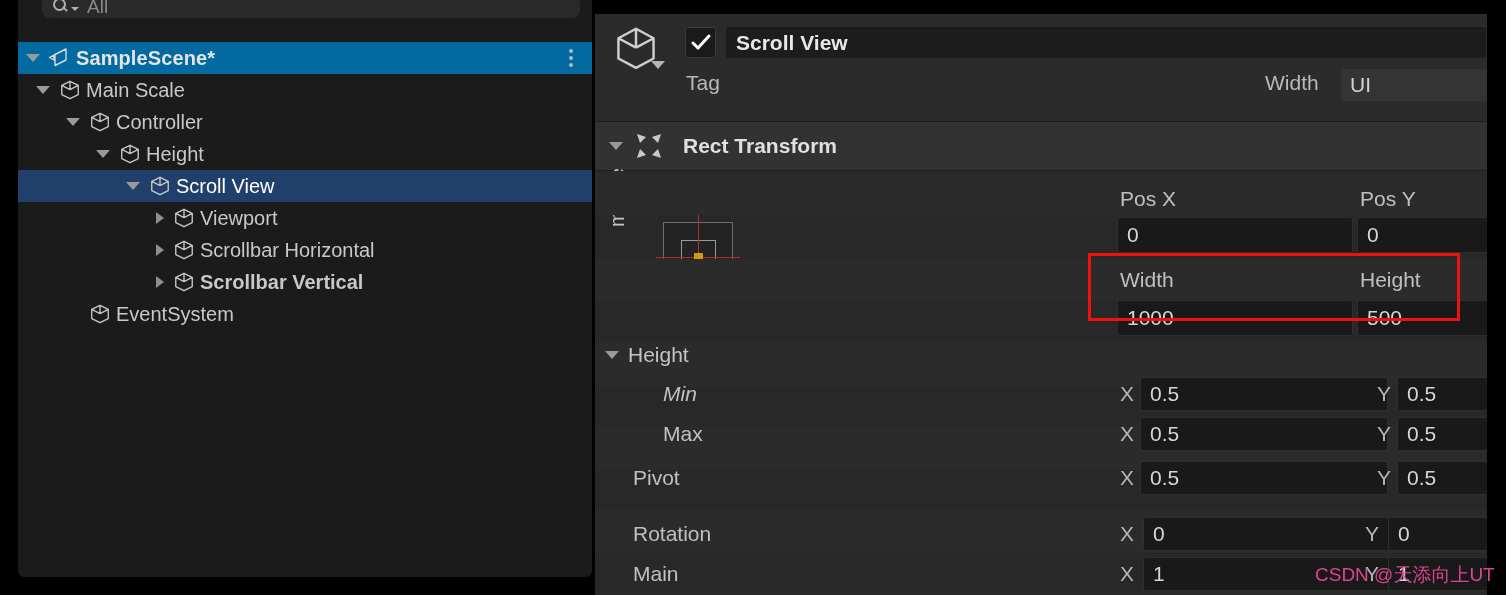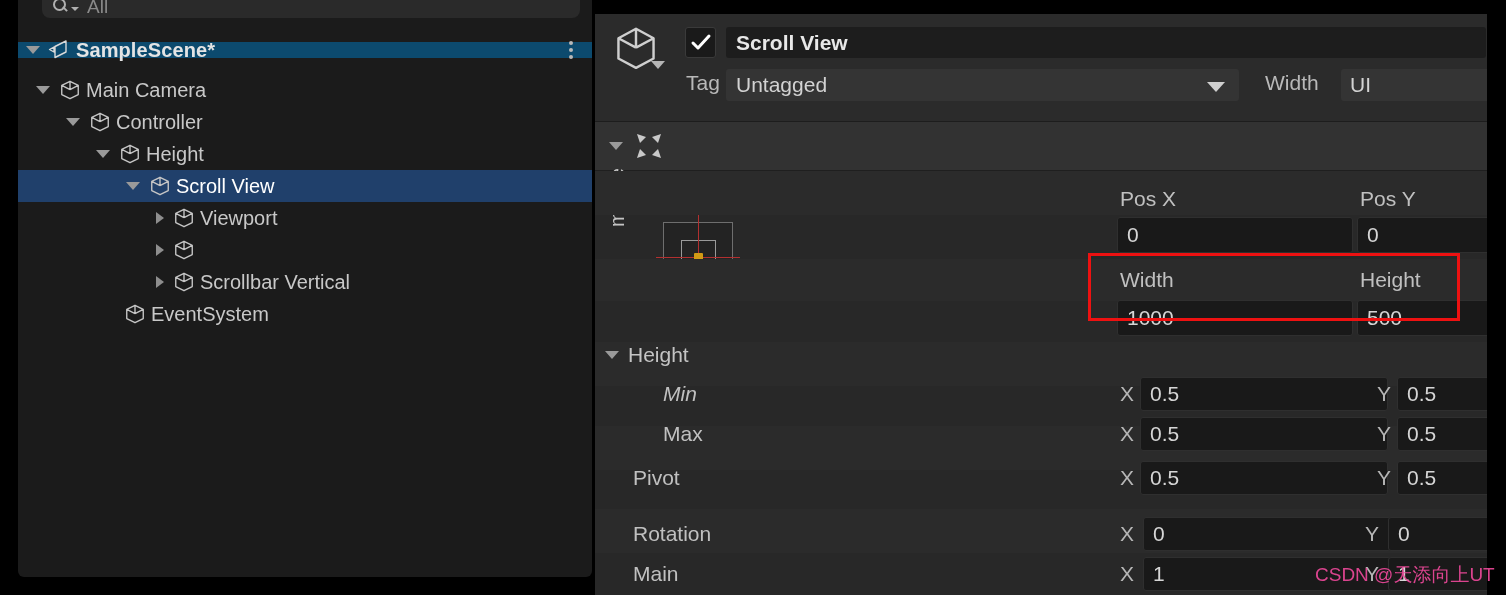--- a/index.html
+++ b/index.html
@@ -32,22 +32,22 @@
   }
   #search-row .caret{
     width:0;height:0;border-left:4px solid transparent;border-right:4px solid transparent;
     border-top:4px solid #b0b0b0;margin-left:1px;margin-bottom:5px;flex:none;
   }
   #search-text{
     margin-left:8px;margin-bottom:0;color:#8a8a8a;font-size:19px;line-height:19px;
   }
 
   .scene-row{
-    position:absolute;left:0;top:42px;width:574px;height:16px;
-    background:#0c4a6e;display:flex;align-items:center;
+    position:absolute;left:0;top:42px;width:574px;height:32px;
+    background:#0369a1;display:flex;align-items:center;
   }
   .scene-row .foldout{margin-left:8px;}
   .scene-name{
     color:#e4e4e4;font-size:20px;font-weight:bold;margin-left:6px;letter-spacing:.1px;
   }
   .kebab{
     position:absolute;right:16px;top:50%;transform:translateY(-50%);
     display:flex;flex-direction:column;gap:3px;align-items:center;padding:3px;
   }
   .kebab i{width:4px;height:4px;border-radius:50%;background:#b9b9b9;display:block;}
@@ -195,21 +195,21 @@
   </div>
 
   <div id="nodes">
       <div class="node" style="top: 74px;">
         <div style="width: 18px; flex: 0 0 auto;"></div>
         <div class="foldout"></div>
         <div style="width: 6px; flex: 0 0 auto;"></div>
         <svg class="cube" viewBox="0 0 24 24">
           <path d="M12 2.5 L21 7 L21 17 L12 21.5 L3 17 L3 7 Z M12 2.5 L12 11.5 M12 11.5 L21 7 M12 11.5 L3 7" fill="none" stroke="#c6c6c6" stroke-width="1.5" stroke-linejoin="round"></path>
         </svg>
-        <div class="node-label">Main Camera</div>
+        <div class="node-label">Main Scale</div>
       </div>
       <div class="node" style="top: 106px;">
         <div style="width: 48px; flex: 0 0 auto;"></div>
         <div class="foldout"></div>
         <div style="width: 6px; flex: 0 0 auto;"></div>
         <svg class="cube" viewBox="0 0 24 24">
           <path d="M12 2.5 L21 7 L21 17 L12 21.5 L3 17 L3 7 Z M12 2.5 L12 11.5 M12 11.5 L21 7 M12 11.5 L3 7" fill="none" stroke="#c6c6c6" stroke-width="1.5" stroke-linejoin="round"></path>
         </svg>
         <div class="node-label">Controller</div>
       </div>
@@ -240,31 +240,32 @@
         </svg>
         <div class="node-label">Viewport</div>
       </div>
       <div class="node" style="top: 234px;">
         <div style="width: 138px; flex: 0 0 auto;"></div>
         <div class="foldout right"></div>
         <div style="width: 6px; flex: 0 0 auto;"></div>
         <svg class="cube" viewBox="0 0 24 24">
           <path d="M12 2.5 L21 7 L21 17 L12 21.5 L3 17 L3 7 Z M12 2.5 L12 11.5 M12 11.5 L21 7 M12 11.5 L3 7" fill="none" stroke="#c6c6c6" stroke-width="1.5" stroke-linejoin="round"></path>
         </svg>
-      </div>
-      <div class="node" style="top: 266px;">
+        <div class="node-label">Scrollbar Horizontal</div>
+      </div>
+      <div class="node" style="top: 266px; font-weight: bold;">
         <div style="width: 138px; flex: 0 0 auto;"></div>
         <div class="foldout right"></div>
         <div style="width: 6px; flex: 0 0 auto;"></div>
         <svg class="cube" viewBox="0 0 24 24">
           <path d="M12 2.5 L21 7 L21 17 L12 21.5 L3 17 L3 7 Z M12 2.5 L12 11.5 M12 11.5 L21 7 M12 11.5 L3 7" fill="none" stroke="#c6c6c6" stroke-width="1.5" stroke-linejoin="round"></path>
         </svg>
         <div class="node-label">Scrollbar Vertical</div>
       </div>
-      <div class="node" style="top: 298px; padding-left: 35px;">
+      <div class="node" style="top: 298px;">
         <div style="width: 48px; flex: 0 0 auto;"></div>
         <div class="foldout none"></div>
         <div style="width: 6px; flex: 0 0 auto;"></div>
         <svg class="cube" viewBox="0 0 24 24">
           <path d="M12 2.5 L21 7 L21 17 L12 21.5 L3 17 L3 7 Z M12 2.5 L12 11.5 M12 11.5 L21 7 M12 11.5 L3 7" fill="none" stroke="#c6c6c6" stroke-width="1.5" stroke-linejoin="round"></path>
         </svg>
         <div class="node-label">EventSystem</div>
       </div>
     </div>
 </div>
@@ -283,39 +284,36 @@
       <svg width="22" height="20" viewBox="0 0 22 20">
         <path d="M3 10 L8 15 L19 3" fill="none" stroke="#ffffff" stroke-width="3" stroke-linecap="round" stroke-linejoin="round"></path>
       </svg>
     </div>
 
     <div id="name-field">
       <span>Scroll View</span>
     </div>
 
     <div id="tag-label">Tag</div>
-    <div id="tag-field">
-      <div class="v">Untagged</div>
-      <div class="arrow"></div>
-    </div>
 
     <div id="layer-label">Width</div>
     <div id="layer-field">
       <div class="v">UI</div>
     </div>
   </div>
 
   <div id="rt-header">
     <div class="foldout"></div>
     <svg id="rt-icon" viewBox="0 0 28 28">
       <path d="M2 2 L11 5 L5 11 Z" fill="#c9c9c9"></path>
       <path d="M26 2 L17 5 L23 11 Z" fill="#c9c9c9"></path>
       <path d="M2 26 L11 23 L5 17 Z" fill="#c9c9c9"></path>
       <path d="M26 26 L17 23 L23 17 Z" fill="#c9c9c9"></path>
     </svg>
+    <div id="rt-title">Rect Transform</div>
   </div>
 
   <div id="rt-body">
 
     <div class="anchor-preset">
       <div class="ap-center">center</div>
       <div class="ap-middle">middle</div>
       <div class="ap-box">
         <div class="inner"></div>
         <div class="hline"></div>

